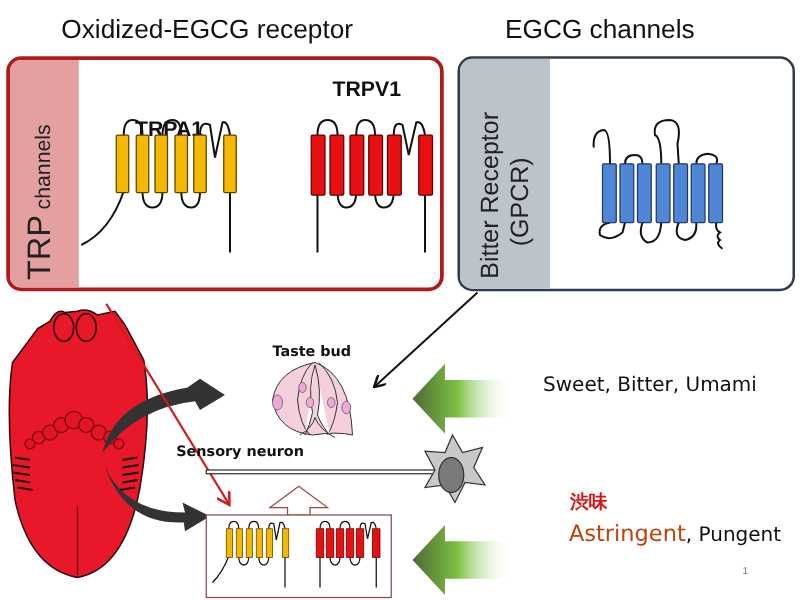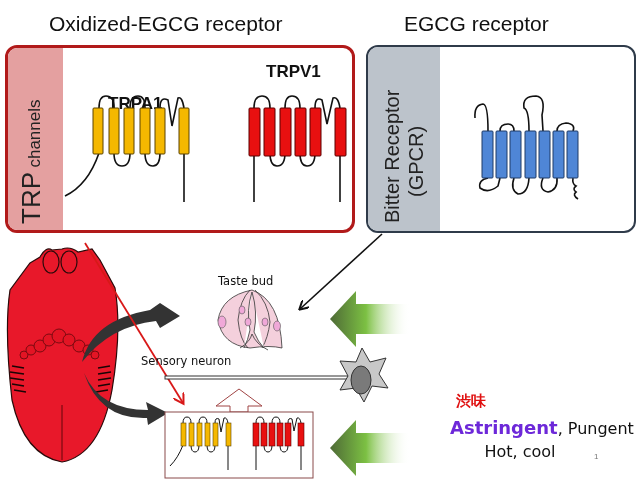--- a/index.html
+++ b/index.html
@@ -6,28 +6,28 @@
   body { width:640px; height:480px; position:relative; overflow:hidden; font-family:"Liberation Sans", sans-serif; }
   .abs { position:absolute; }
   .title { font-family:"Liberation Sans", sans-serif; font-size:21px; color:#111; white-space:nowrap; }
   .box-red { left:5px; top:45px; width:350px; height:188px; border:3px solid #b11a1a; border-radius:12px; box-sizing:border-box; overflow:hidden; background:#fff; }
   .box-red .side { position:absolute; left:0; top:0; bottom:0; width:55px; background:#e4a0a0; }
   .box-gray { left:366px; top:45px; width:270px; height:188px; border:2px solid #2f3b4a; border-radius:12px; box-sizing:border-box; overflow:hidden; background:#fff; }
   .box-gray .side { position:absolute; left:0; top:0; bottom:0; width:72px; background:#bcc3cb; }
   .vert { position:absolute; transform-origin:left top; transform:rotate(-90deg); white-space:nowrap; color:#222; }
   .receptor-label { font-weight:bold; font-size:17px; color:#111; white-space:nowrap; }
   .taste-text { font-family:"DejaVu Sans", sans-serif; font-size:16px; color:#111; text-align:center; line-height:23px; white-space:nowrap; }
-  .small-label { font-family:"DejaVu Sans", sans-serif; font-size:11.5px; color:#111; white-space:nowrap; }
+  .small-label { font-family:"DejaVu Sans", sans-serif; font-size:11.5px; color:#111; white-space:nowrap;font-weight:bold; }
   svg { position:absolute; left:0; top:0; }
 </style>
 </head>
 <body>
 
 <div class="abs title" style="left:49px; top:12px;">Oxidized-EGCG  receptor</div>
-<div class="abs title" style="left:404px; top:12px;">EGCG receptor</div>
+<div class="abs title" style="left:404px; top:12px;">EGCG channels</div>
 
 <div class="abs box-red">
   <div class="side">
     <div class="vert" style="left:8px; top:176px;">
       <span style="font-size:26px;">TRP</span>
       <span style="font-size:17px;">channels</span>
     </div>
   </div>
   <div class="abs receptor-label" style="left:100px; top:14px;margin-top:32px;">TRPA1</div>
   <div class="abs receptor-label" style="left:258px; top:14px;">TRPV1</div>
@@ -221,22 +221,22 @@
   </g>
   <g>
     <path d="M330,448 L356,420 L356,433 L410,433 L410,463 L356,463 L356,476 Z" fill="url(#greenGrad)"></path>
   </g>
 </svg>
 
 <div class="abs small-label" style="left:218px; top:274px;">Taste bud</div>
 <div class="abs small-label" style="left:141px; top:354px;">Sensory neuron</div>
 
 <div class="abs taste-text" style="left:425px; top:296px; width:190px;">
+  <div>Sweet, Bitter, Umami</div>
 </div>
 
 <div class="abs" style="left:456px; top:392px; font-family:'DejaVu Sans', sans-serif; font-size:15px; color:#e01010; font-weight:bold;">渋味</div>
 
 <div class="abs taste-text" style="left:410px; top:416px; width:220px; font-size:16px;">
-  <div><span style="color:#6d28d9; font-weight:bold; font-size:18px;margin-left:40px;">Astringent</span><span>, Pungent</span></div>
-  <div>Hot, cool</div>
+  <div><span style="color:#c2410c; font-weight:normal; font-size:18px;margin-left:40px;">Astringent</span><span>, Pungent</span></div>
 </div>
 
 <div class="abs" style="left:594px; top:452px; font-size:8px; color:#777;">1</div>
 
 </body></html>

